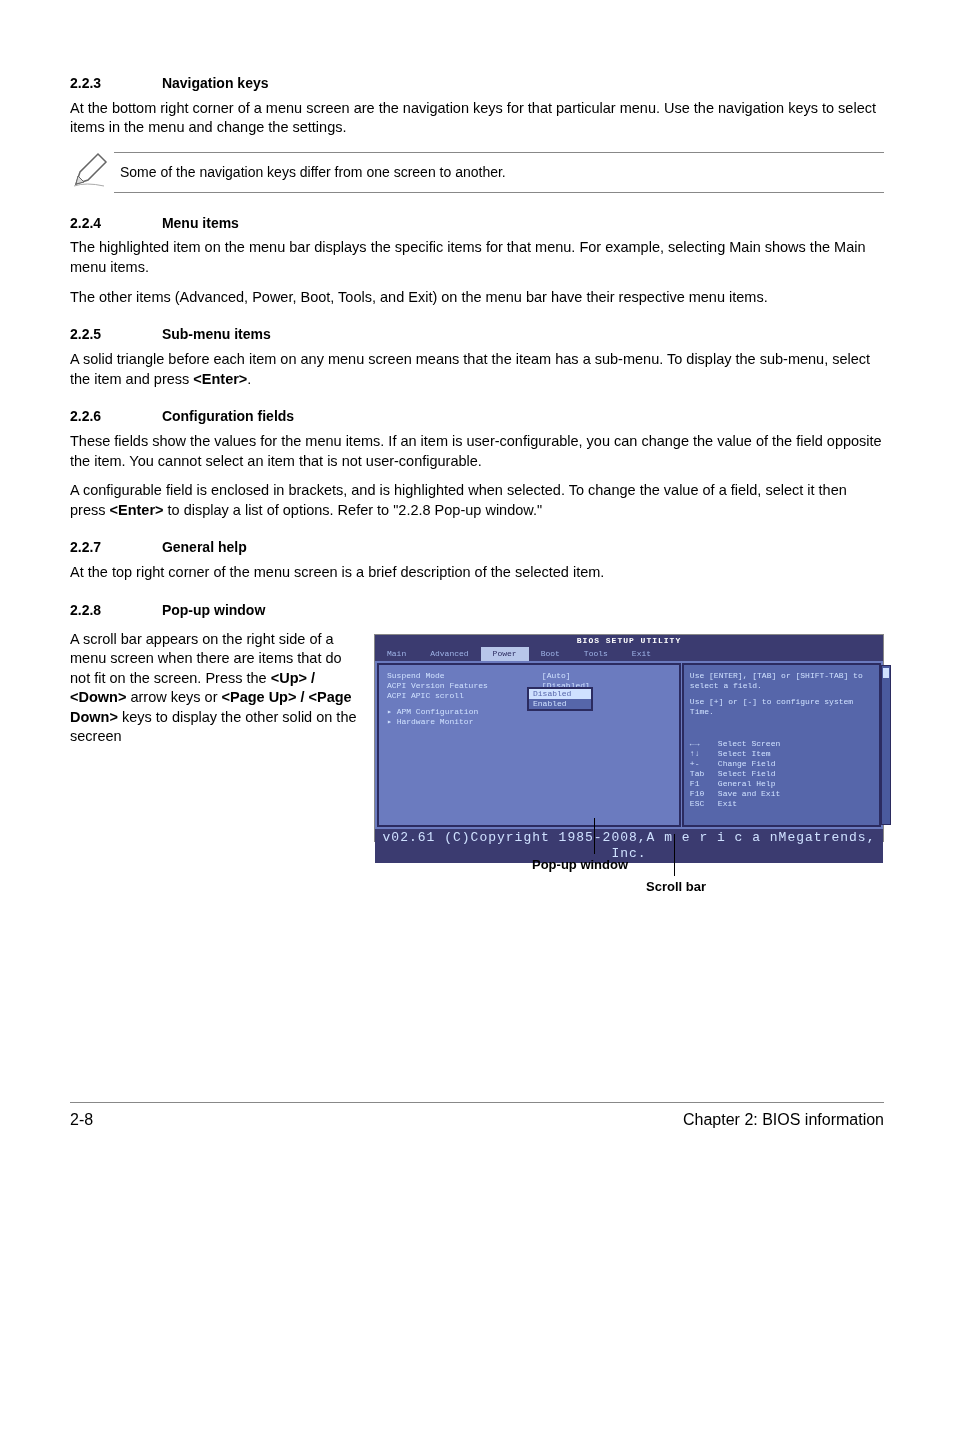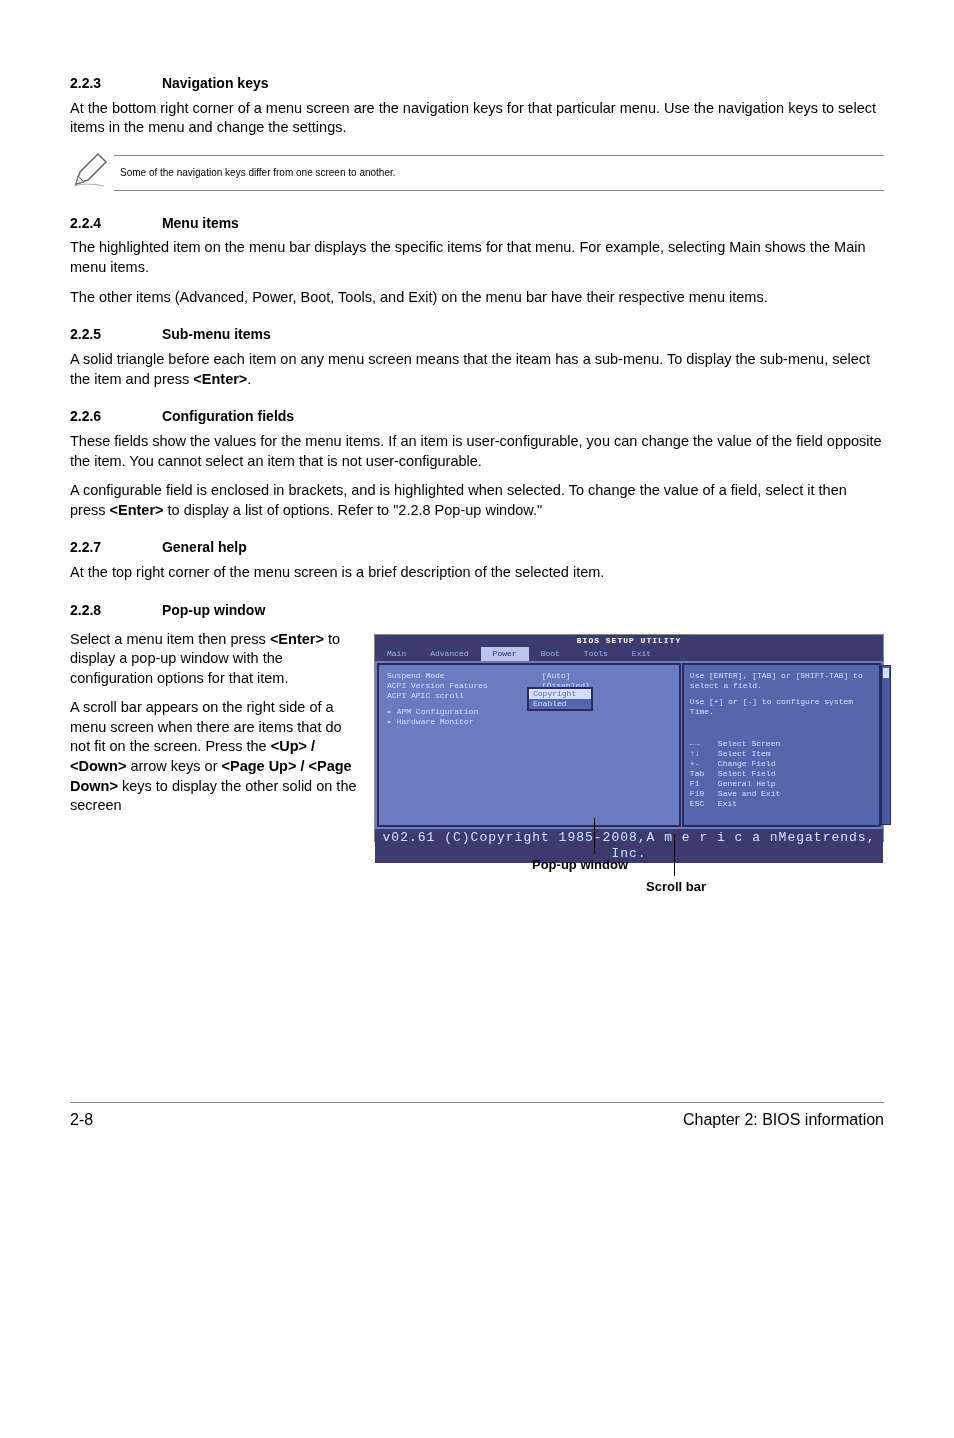--- a/index.html
+++ b/index.html
@@ -24,21 +24,21 @@
   .note-icon {
     width: 44px;
     flex-shrink: 0;
   }
   .note-icon svg { width: 40px; height: 40px; }
   .note-content {
     flex: 1;
     border-top: 1px solid #888;
     border-bottom: 1px solid #888;
     padding: 10px 6px;
-    font-size: 10px;
+    font-size: 14px;
   }
   .popup-area {
     display: flex;
     align-items: flex-start;
     gap: 14px;
   }
   .popup-text { flex: 0 0 290px; }
   .popup-fig { flex: 1; font-size: 10px; }
   .bios-window {
     border: 1px solid #888;
@@ -214,23 +214,20 @@
 </h3>
 <p>At the top right corner of the menu screen is a brief description of the selected item.</p>
 
 <h3 class="section">
   <span class="num">2.2.8</span>
   <span>Pop-up window</span>
 </h3>
 
 <div class="popup-area">
   <div class="popup-text">
-    <p>
-      <span>Select a menu item then press </span><b>&lt;Enter&gt;</b><span> to display a pop-up window with the configuration options for that item.</span>
-    </p>
 
     <p>
       <span>A scroll bar appears on the right side of a menu screen when there are items that do not fit on the screen. Press the </span><b>&lt;Up&gt; / &lt;Down&gt;</b><span> arrow keys or </span><b>&lt;Page Up&gt; / &lt;Page Down&gt;</b><span> keys to display the other solid on the secreen</span>
     </p>
   </div>
 
   <div class="popup-fig">
     <div class="bios-window">
       <div class="bios-title">BIOS SETUP UTILITY</div>
       <div class="bios-tabs">
@@ -253,21 +250,21 @@
           </div>
           <div class="bios-row">
             <div class="bios-label">ACPI APIC scroll</div>
             <div class="bios-val"></div>
           </div>
           <div style="height:6px;"></div>
           <div class="bios-submenu">APM Configuration</div>
           <div class="bios-submenu">Hardware Monitor</div>
 
           <div class="bios-popup">
-            <div class="sel">Copyright</div>
+            <div class="sel">Disabled</div>
             <div>Enabled</div>
           </div>
         </div>
         <div class="bios-right">
           <div class="bios-scroll">
             <div class="thumb"></div>
           </div>
           <div>Use [ENTER], [TAB] or [SHIFT-TAB] to select a field.</div>
           <div style="height:6px;"></div>
           <div>Use [+] or [-] to configure system Time.</div>

